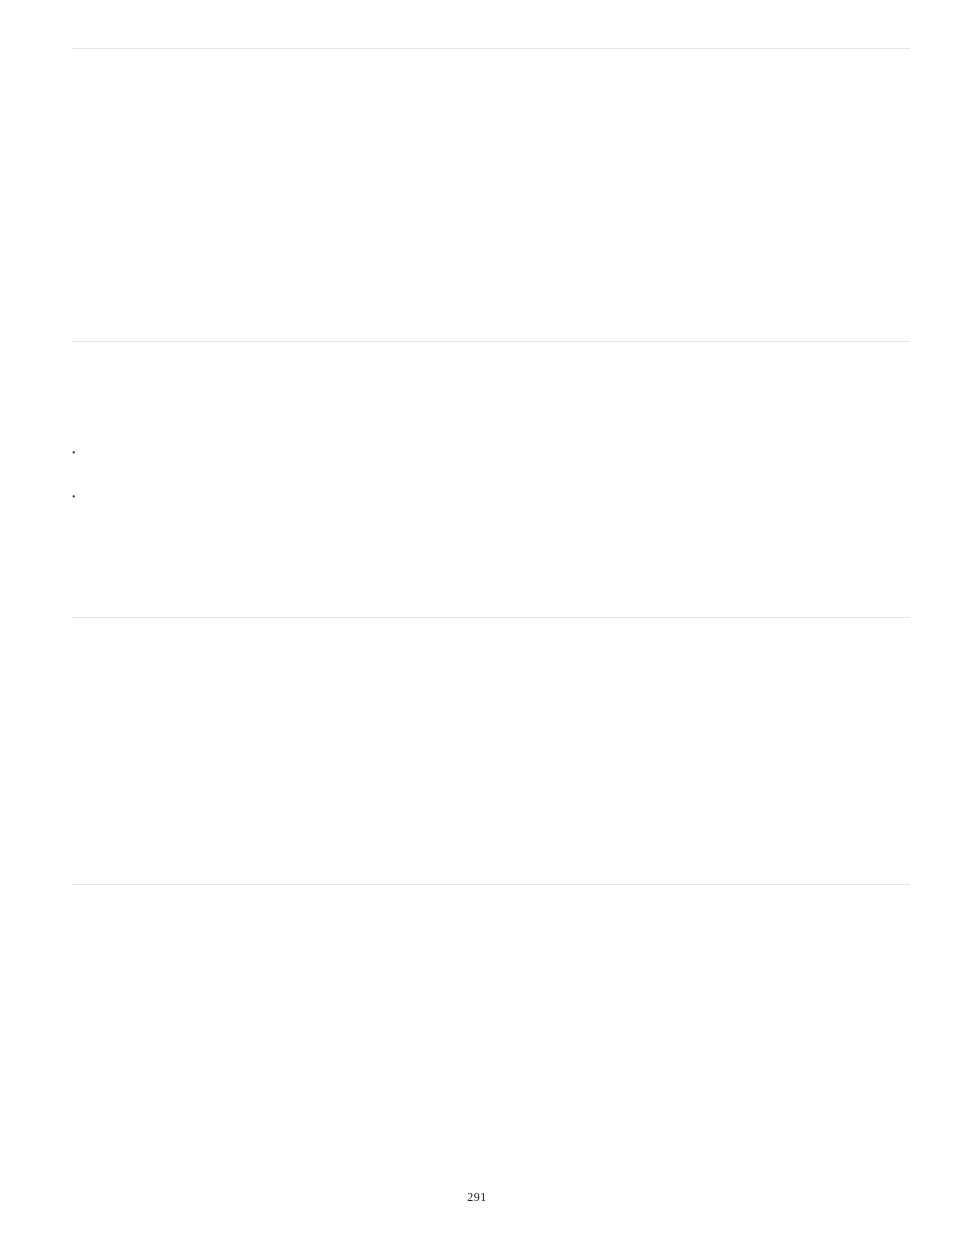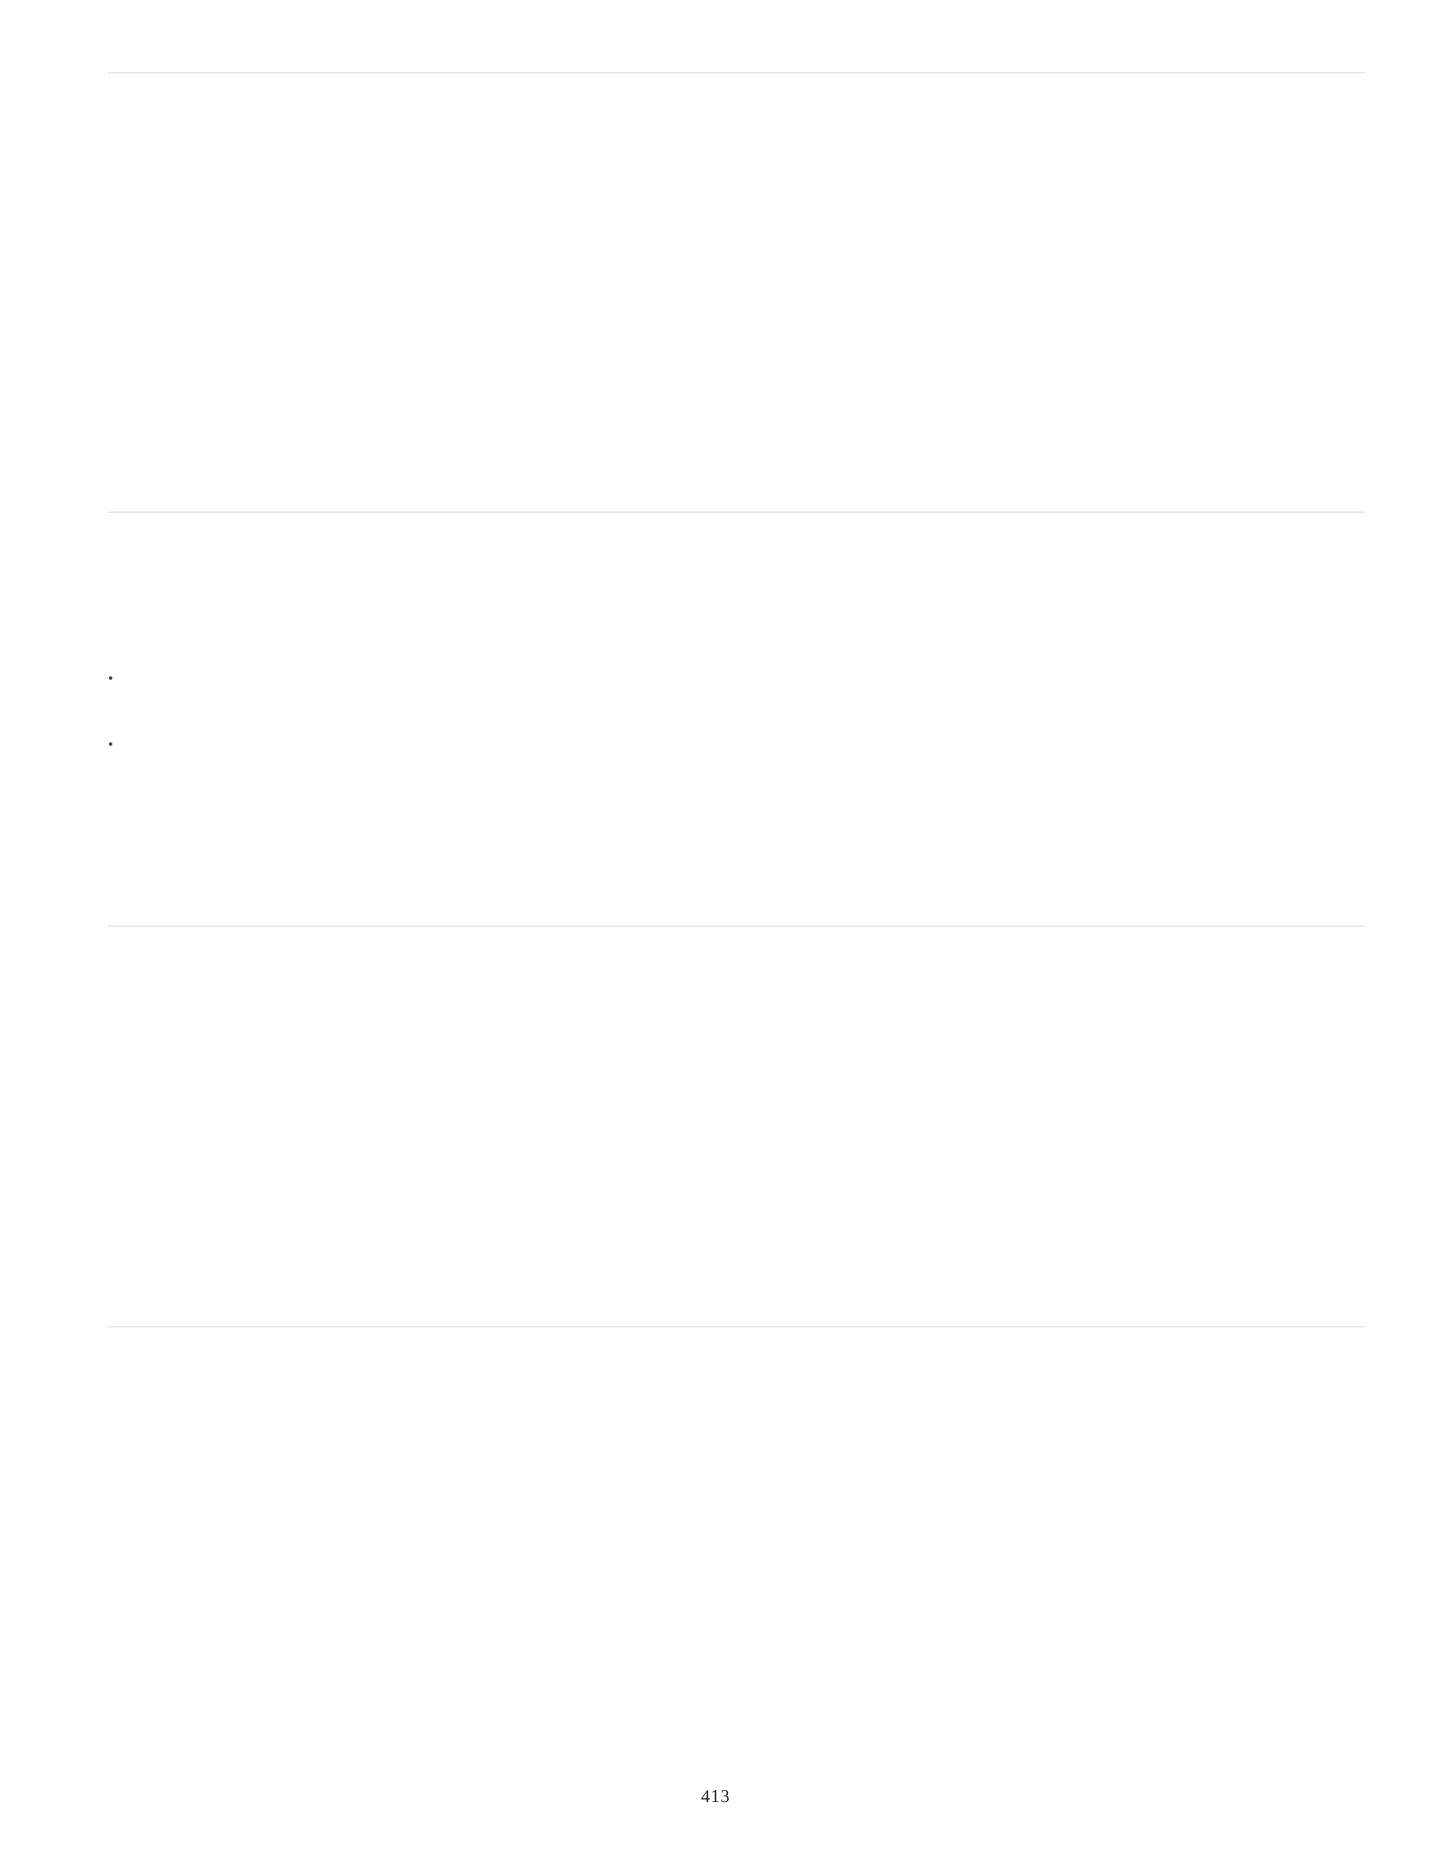--- a/index.html
+++ b/index.html
@@ -59,14 +59,14 @@
   <div class="rule r2"></div>
 
   <div class="bullets">
     <div>•</div>
     <div>•</div>
   </div>
 
   <div class="rule r3"></div>
   <div class="rule r4"></div>
 
-  <div class="page-number">413</div>
+  <div class="page-number">291</div>
 </div>
 
 </body></html>

